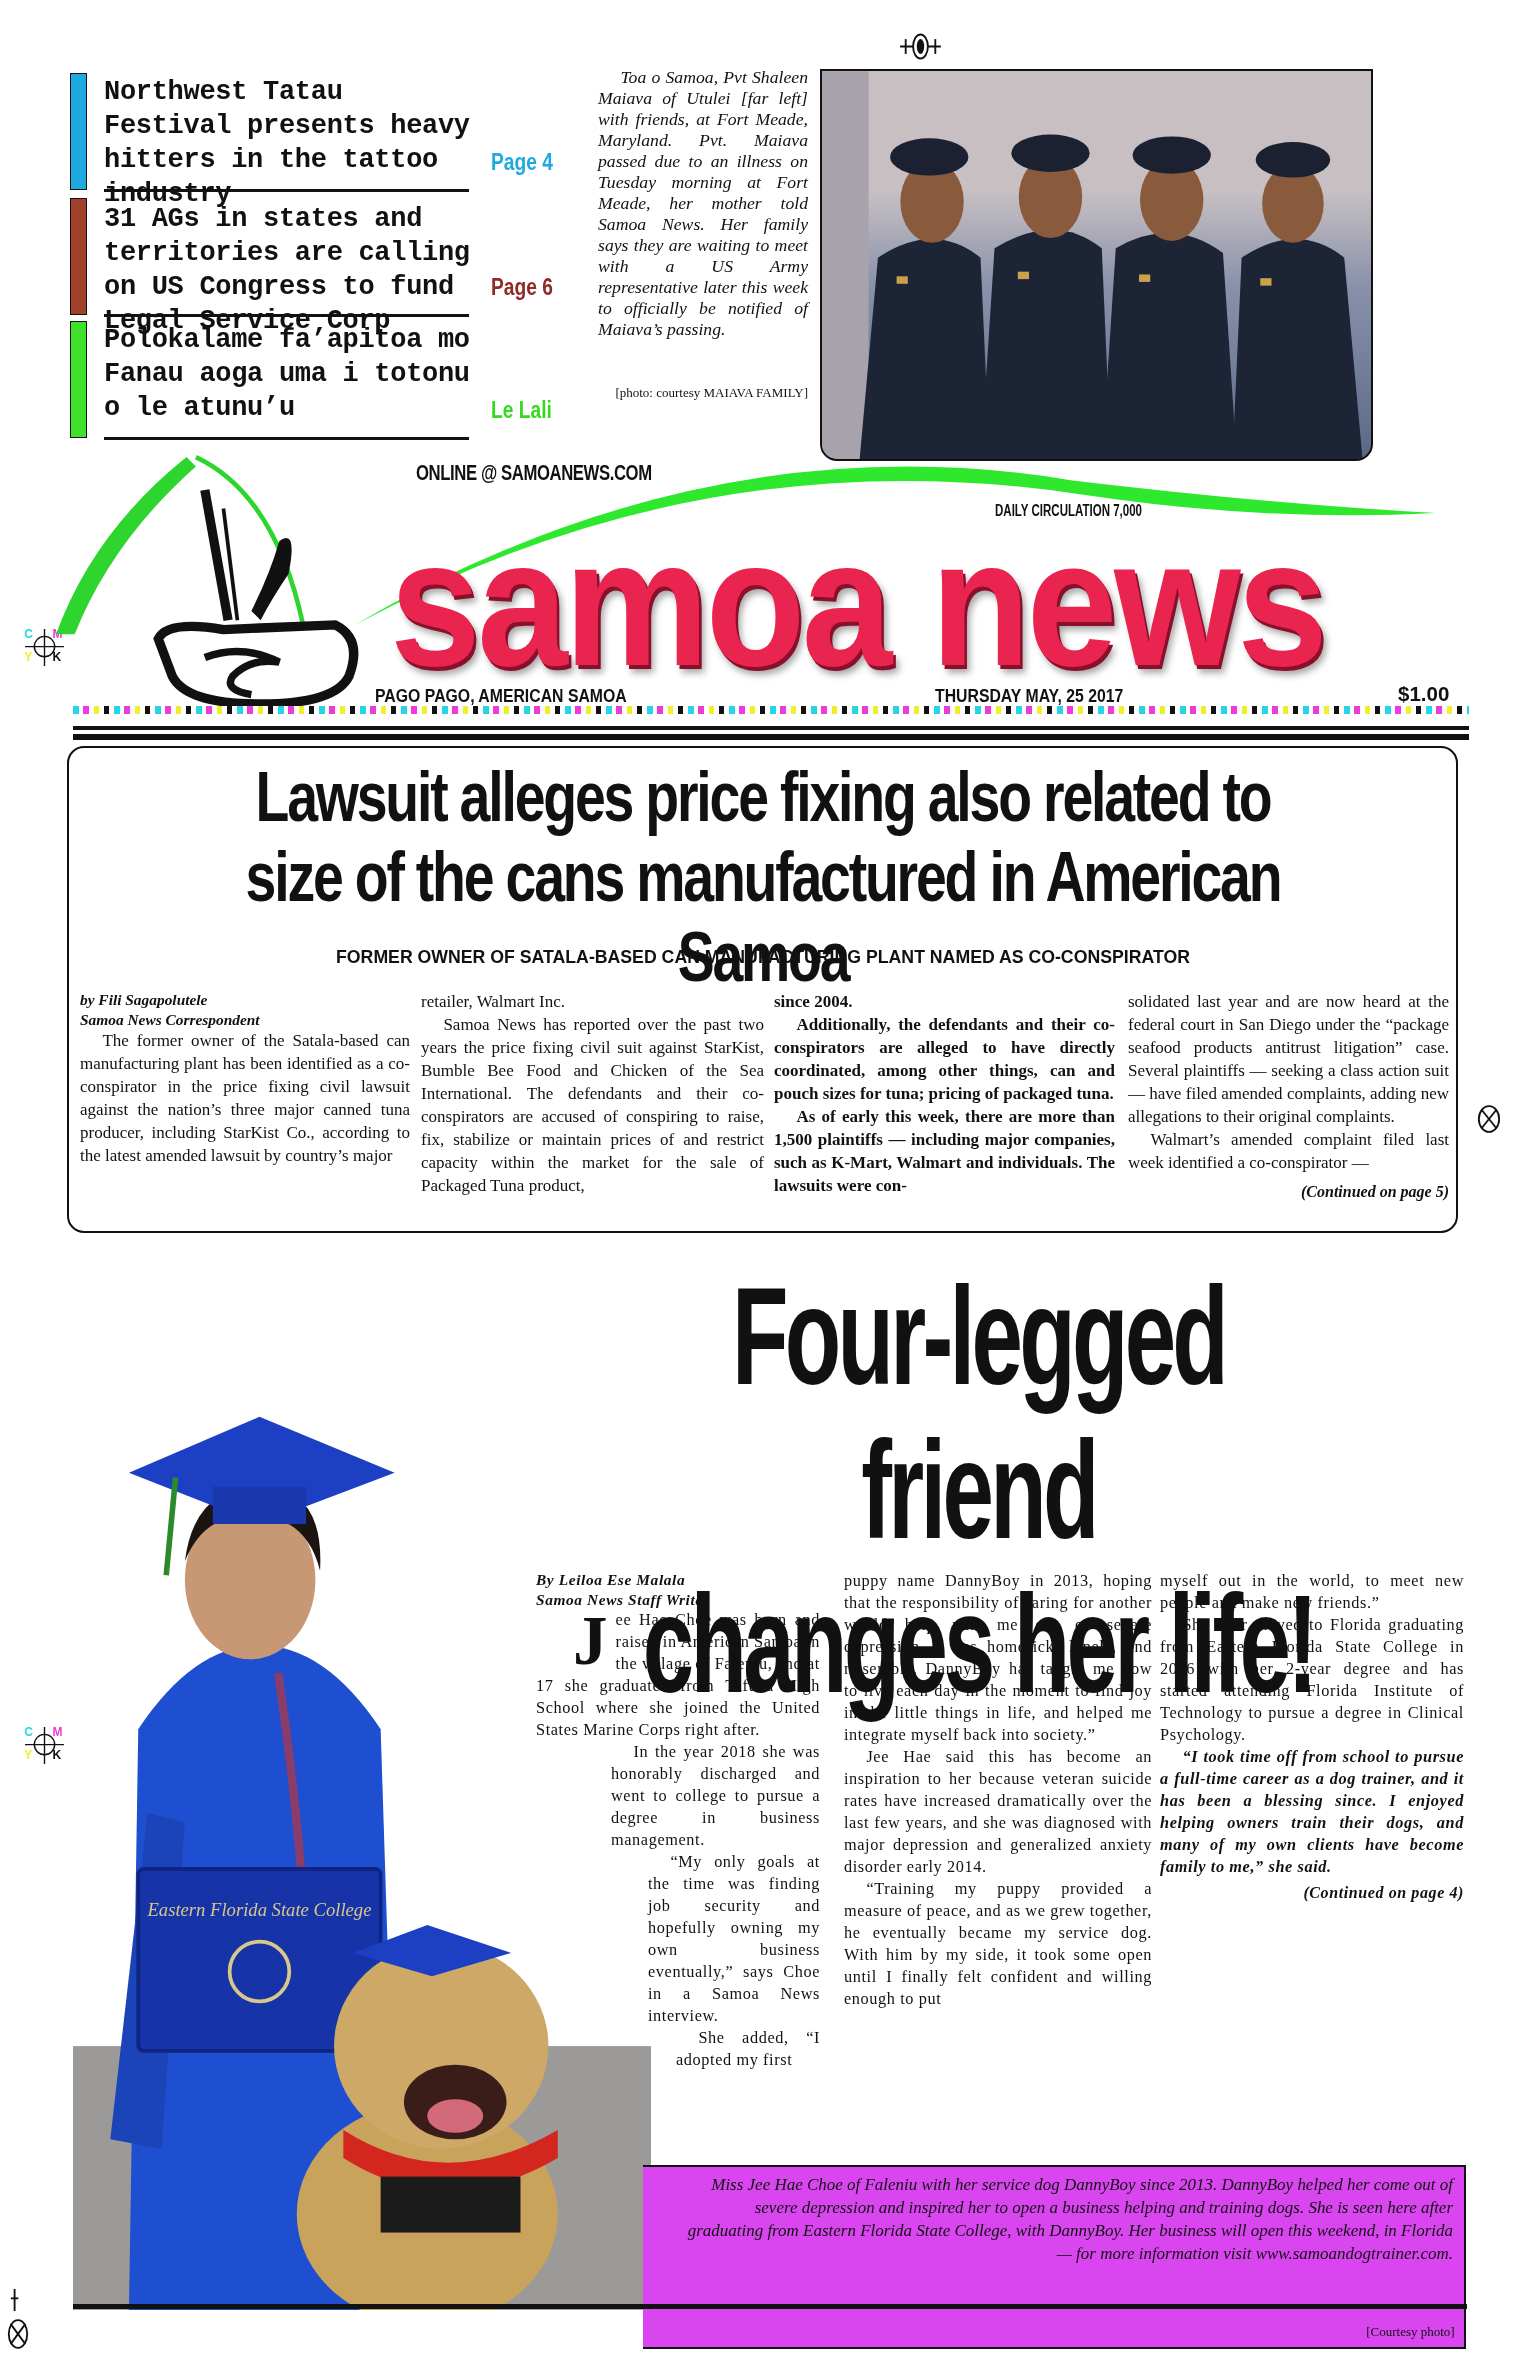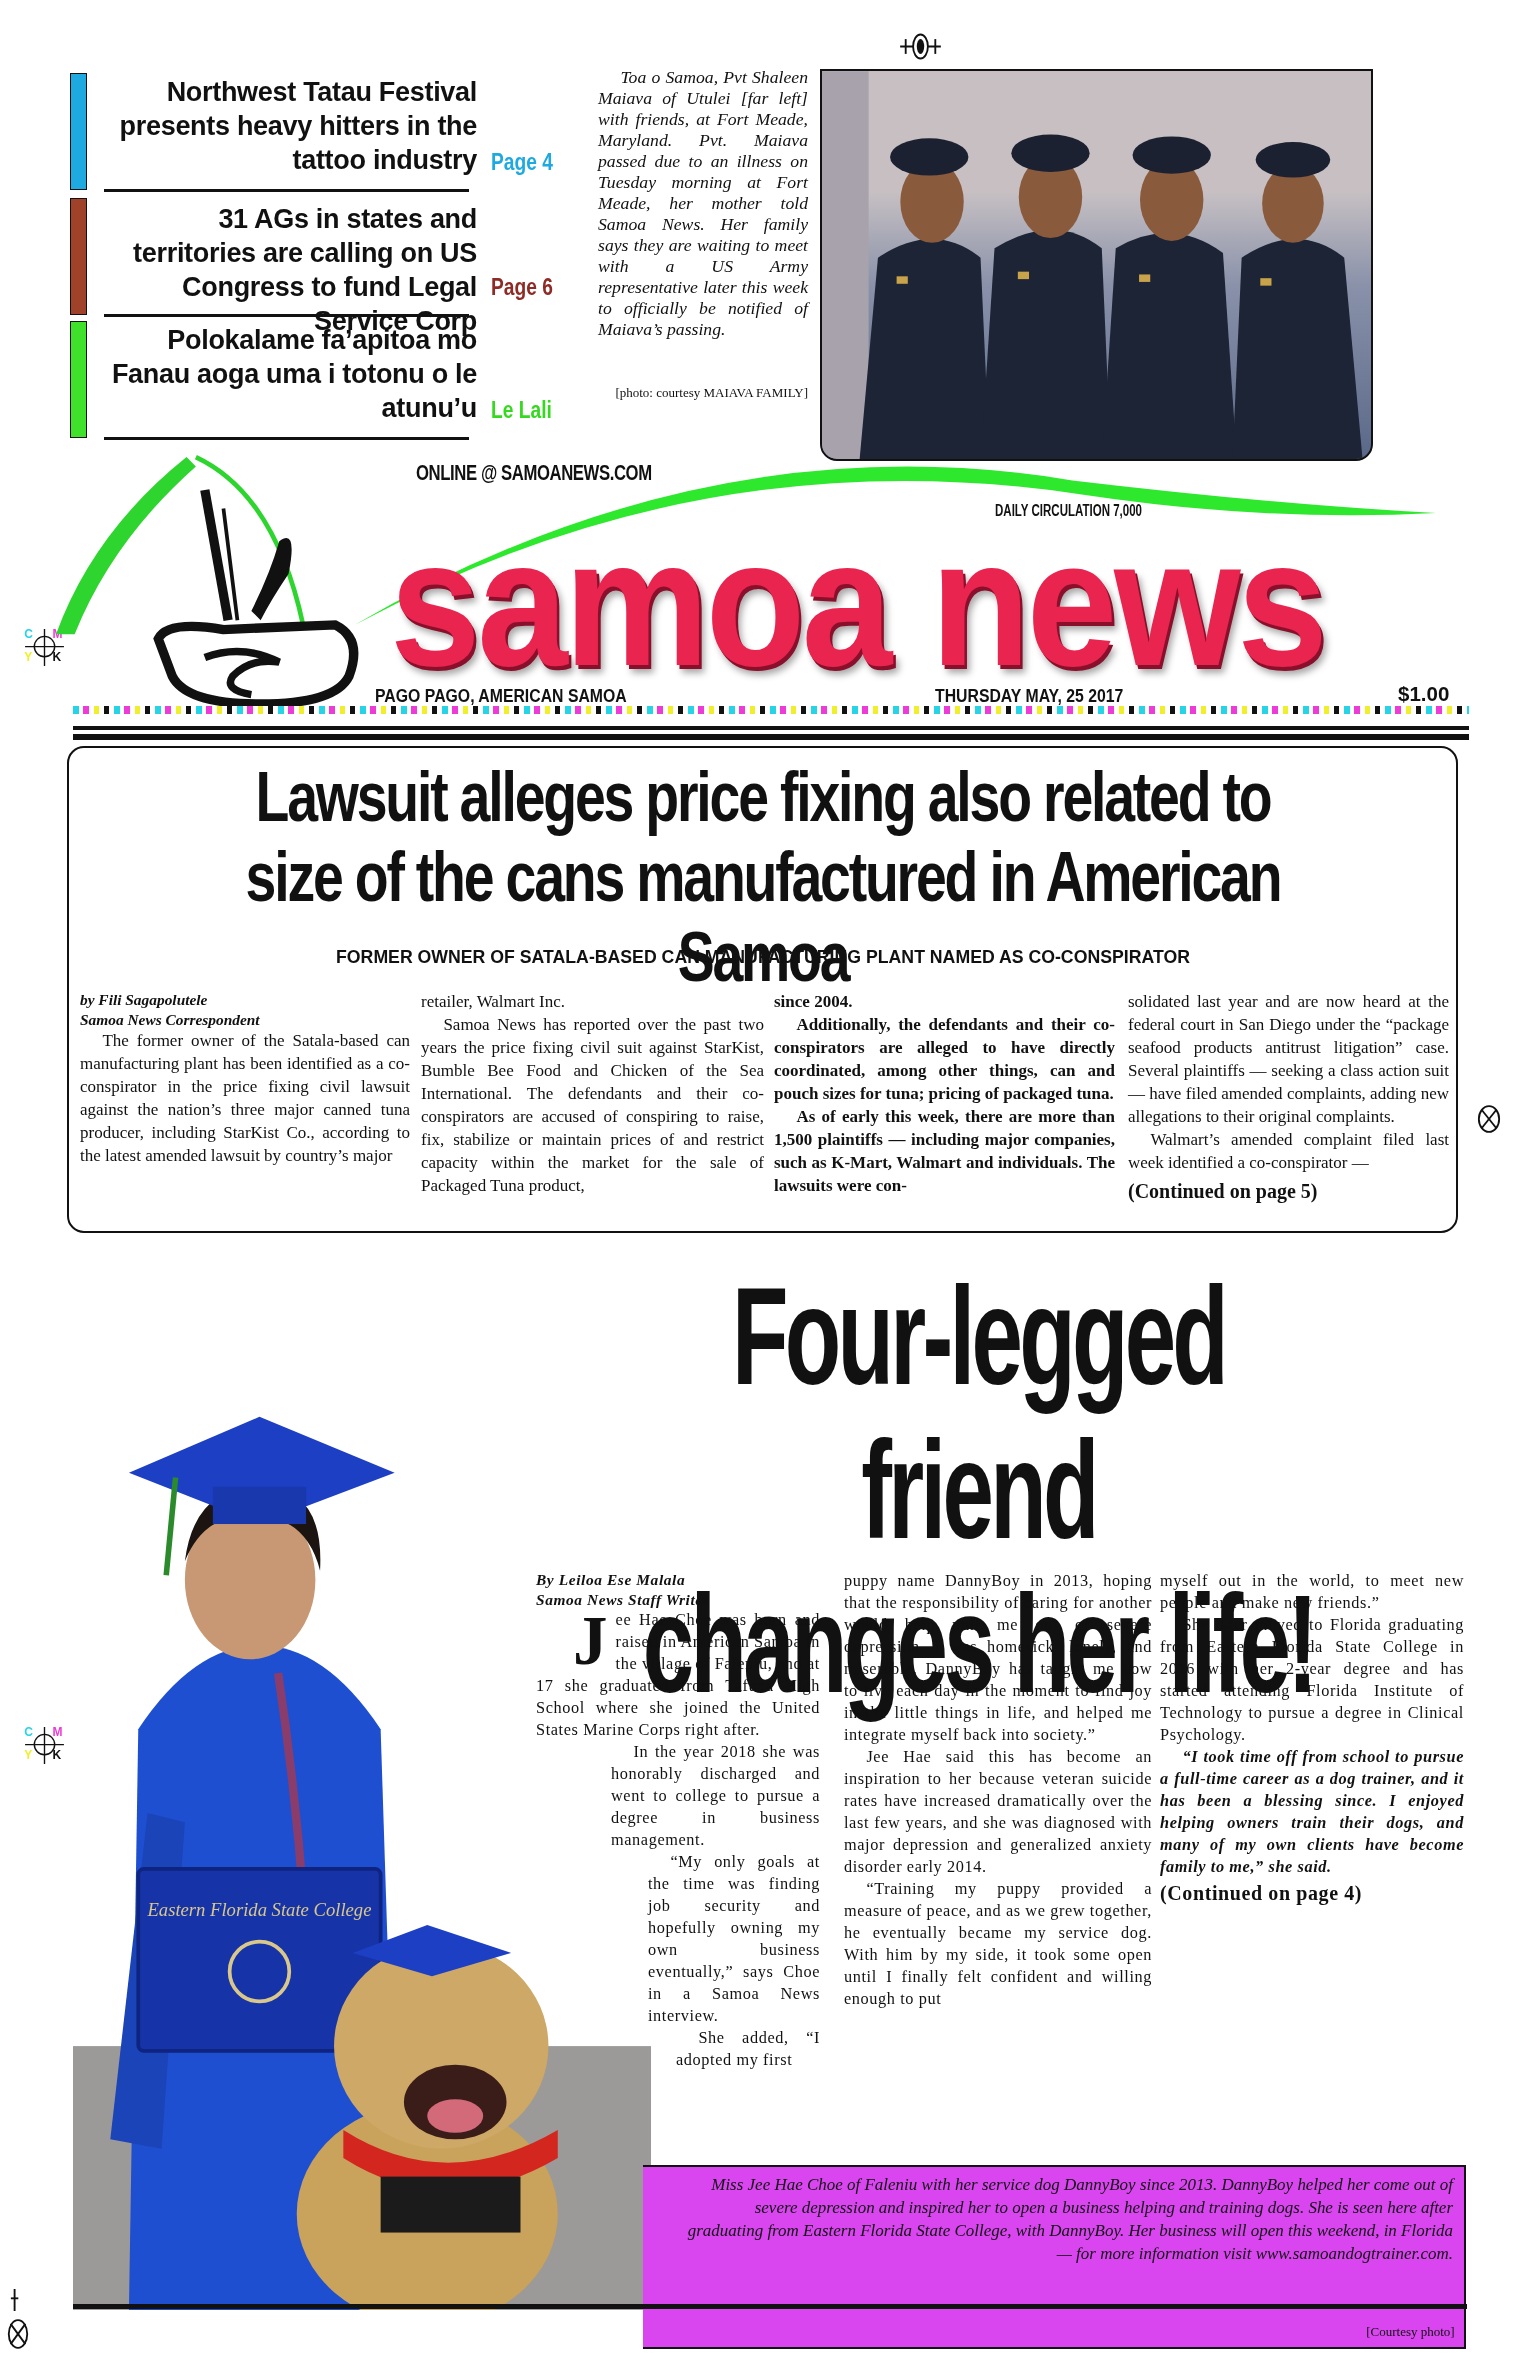--- a/index.html
+++ b/index.html
@@ -2,21 +2,21 @@
 <html style="font-size:15px"><head>
 <meta charset="utf-8">
 <style>
   html,body{margin:0;padding:0;background:#fff;}
   body{width:1538px;height:2377px;position:relative;overflow:hidden;font-family:"Liberation Serif",serif;color:#111;}
   .abs{position:absolute;}
   .cond{font-family:"Liberation Sans",sans-serif;font-weight:bold;}
   
   .teaser{position:absolute;left:70px;width:513px;}
   .teaser .bar{position:absolute;left:0;top:0;width:17px;border:1.9px solid #111;box-sizing:border-box;}
-  .teaser .txt{position:absolute;left:34px;width:373px;font-family:Liberation Sans, sans-serif;font-weight:bold;font-size:27px;line-height:34px;color:#111;letter-spacing:-0.3px;text-align:right;}
+  .teaser .txt{position:absolute;left:34px;width:373px;font-family:Liberation Mono, monospace;font-weight:bold;font-size:27px;line-height:34px;color:#111;letter-spacing:-0.3px;}
   .teaser .rule{position:absolute;left:34px;width:365px;height:2.8px;background:#111;}
   .teaser .pg{position:absolute;font-family:"Liberation Sans",sans-serif;font-weight:bold;font-size:24px;transform:scaleX(0.8);transform-origin:left;}
   
   .cap-top{position:absolute;left:598px;top:67px;width:210px;font-style:italic;font-size:17.7px;line-height:21px;text-align:justify;text-indent:22.4px;}
   .cap-top-credit{position:absolute;left:598px;top:384px;width:210px;text-align:right;font-size:13px;line-height:17px;}
   .photo-top{position:absolute;left:820px;top:69px;width:553px;height:392px;border:2.8px solid #111;border-radius:0 0 17px 17px;box-sizing:border-box;overflow:hidden;
      background:linear-gradient(180deg,#b9b3b5 0%,#c9c2c4 30%,#8a92aa 55%,#5a6888 100%);}
   
   .online{position:absolute;left:416px;top:461px;font-size:21.4px;transform:scaleX(0.78);transform-origin:left;letter-spacing:-0.5px;}
   .circ{position:absolute;left:995px;top:502px;font-size:16px;transform:scaleX(0.72);transform-origin:left;}
@@ -27,21 +27,21 @@
      background:repeating-linear-gradient(90deg,#27d4e6 0 5.6px,#fff 5.6px 10.3px,#ec3bd6 10.3px 16px,#fff 16px 20.5px,#f0ef2a 20.5px 26px,#fff 26px 31px,#111 31px 36px,#fff 36px 41px);}
   .double-rule{position:absolute;left:73px;width:1396px;background:#111;}
   
   .leadbox{position:absolute;left:67px;top:746px;width:1391px;height:487px;border:2.8px solid #111;border-radius:17px;box-sizing:border-box;}
   .lead-head{position:absolute;left:78px;top:757px;width:1370px;text-align:center;font-family:"Liberation Sans",sans-serif;font-weight:bold;font-size:71px;line-height:80px;letter-spacing:-2.8px;transform:scaleX(0.78);transform-origin:center top;}
   .lead-sub{position:absolute;left:78px;top:947px;width:1370px;text-align:center;font-family:"Liberation Sans",sans-serif;font-weight:bold;font-size:17.7px;}
   .col{position:absolute;font-size:17px;line-height:23px;text-align:justify;}
   .col p{margin:0;text-indent:22.4px;}
   .col p.noind{text-indent:0;}
   .byline{font-style:italic;font-weight:bold;font-size:15.4px;line-height:19.6px;}
-  .contd{font-weight:bold;font-size:20px;}
+  .contd{font-style:italic;font-weight:bold;text-align:right;font-size:16px;}
   
   .head2{position:absolute;left:466px;top:1259px;width:1025px;text-align:center;font-family:"Liberation Sans",sans-serif;font-weight:bold;font-size:140px;line-height:154px;letter-spacing:-5.6px;transform:scaleX(0.66);transform-origin:center top;}
   .grad-photo{position:absolute;left:73px;top:1207px;width:578px;height:1103px;overflow:hidden;}
   .cap-bottom{position:absolute;left:643px;top:2165px;width:823px;height:184px;background:#d946ef;border:2.8px solid #111;border-left:none;box-sizing:border-box;}
   .cap-bottom .t{position:absolute;left:7.5px;top:5.6px;width:802px;font-style:italic;font-size:17.7px;line-height:23px;text-align:right;transform:scaleX(0.96);transform-origin:right;}
   .cap-bottom .c{position:absolute;right:9.3px;bottom:7.5px;font-size:13px;}
   .reg{position:absolute;}
 </style>
 </head>
 <body>

